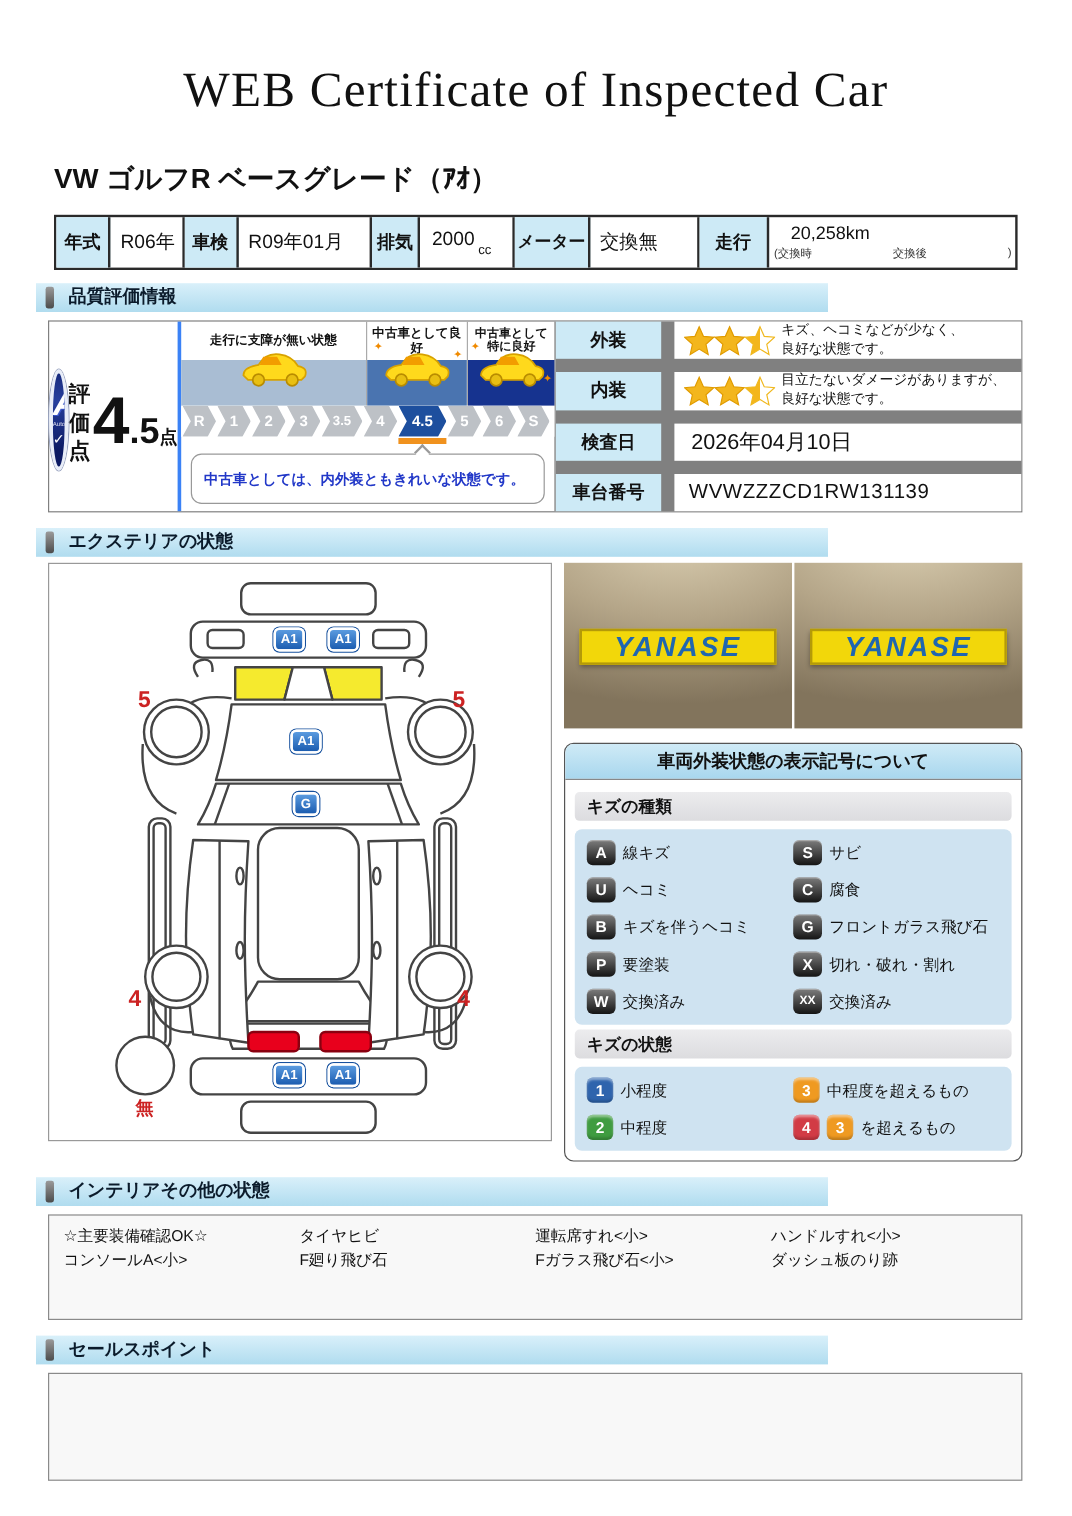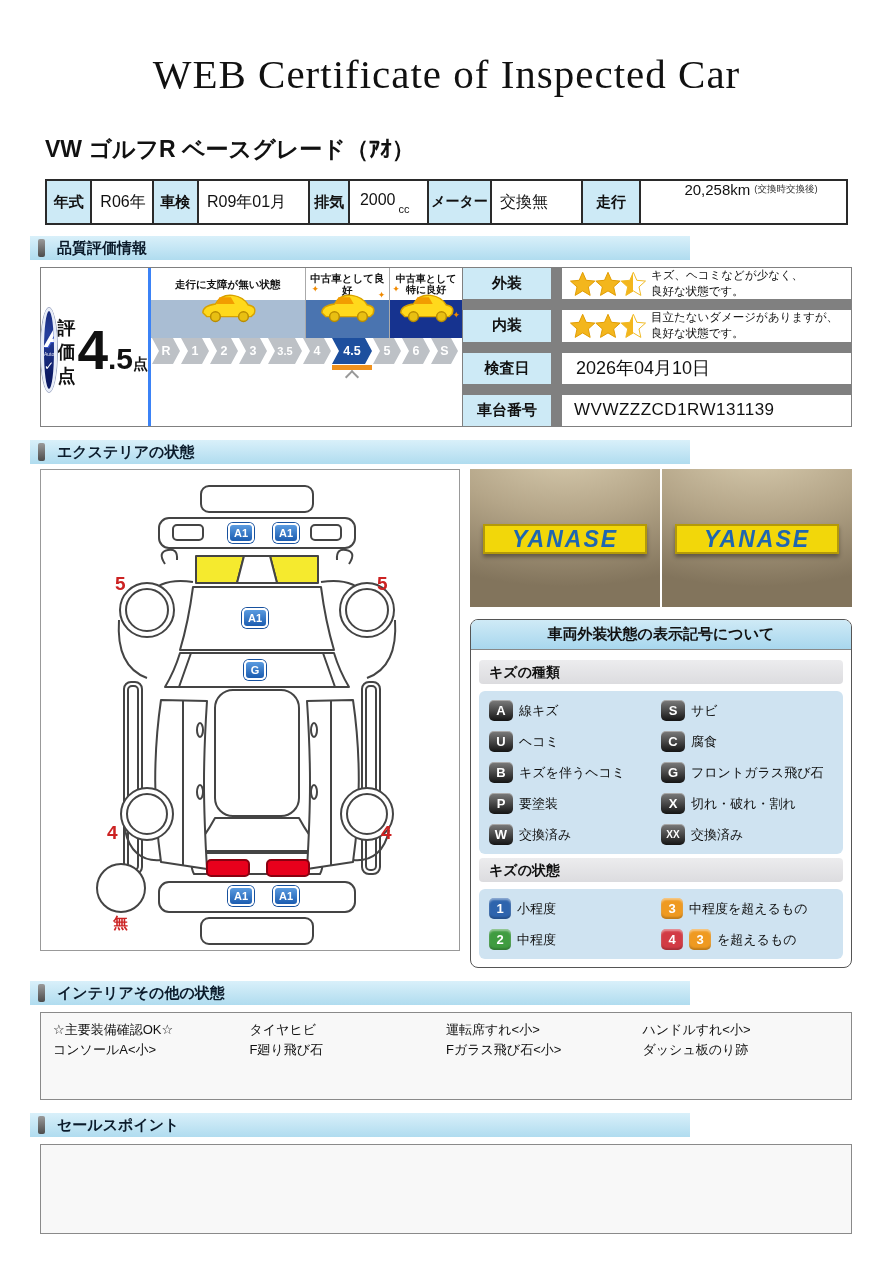--- a/index.html
+++ b/index.html
@@ -16,21 +16,21 @@
   .spec-table { display:flex; margin:14px 0 0 45px; width:803px; height:46px; border:2px solid #2a2a2a; }
   .spec-cell { border-right:2px solid #2a2a2a; display:flex; align-items:center; font-size:16px; }
   .spec-cell:last-child { border-right:none; }
   .spec-label { background:#cdeaf6; font-weight:bold; font-size:15px; justify-content:center; }
   .w-nenshiki{width:46px}.w-nenshiki-v{width:62px;padding-left:8px}
   .w-shaken{width:46px}.w-shaken-v{width:113px;padding-left:8px}
   .w-haiki{width:40px}.w-haiki-v{width:80px;padding-left:10px;align-items:flex-start;padding-top:10px}
   .w-meter{width:64px;font-size:14px}.w-meter-v{width:92px;padding-left:8px}
   .w-soukou{width:59px}.w-soukou-v{width:208px}
   .haiki-unit { font-size:11px; align-self:flex-end; margin:0 0 8px 3px; }
-  .mileage-cell { flex-direction:row; align-items:stretch; justify-content:center; }
+  .mileage-cell { flex-direction:column; align-items:stretch; justify-content:center; }
   .mileage-val { font-size:15px; padding-left:18px; }
   .mileage-note { display:flex; justify-content:space-between; font-size:9.5px; color:#333; padding:0 3px 0 4px; margin-top:2px; }
 
   
   .sec-header { position:relative; margin-left:30px; width:660px; height:24px;
     background:linear-gradient(#d9f0fa,#b0dcef); }
   .sec-accent { position:absolute; left:8px; top:3px; width:7px; height:18px; border-radius:2px;
     background:linear-gradient(180deg,#9a9a9a,#4c4c4c); }
   .sec-title { position:absolute; left:27px; top:0; line-height:24px; font-size:15px; font-weight:bold; color:#0b1b2b; }
   .mt-q{margin-top:11px}.mt-e{margin-top:13px}.mt-i{margin-top:13px}.mt-s{margin-top:13px}
@@ -234,20 +234,23 @@
         <div class="scale-item si-3">3</div>
         <div class="scale-item si-35">3.5</div>
         <div class="scale-item si-4">4</div>
         <div class="scale-item si-45">4.5</div>
         <div class="scale-item si-5">5</div>
         <div class="scale-item si-6">6</div>
         <div class="scale-item si-s">S</div>
       </div>
       <div class="scale-bar"></div>
       <div class="scale-caret"></div>
+      <div class="comment-bubble">
+        <div class="comment-text">中古車としては、内外装ともきれいな状態です。</div>
+      </div>
     </div>
 
     <div class="q-right">
       <div class="q-cell q-rlabel">外装</div>
       <div class="q-cell star-cell">
         <svg width="76" height="26" viewBox="0 0 78 26">
           <defs>
               <linearGradient id="halfg1">
                 <stop offset="50%" stop-color="#f3b61d"></stop>
                 <stop offset="50%" stop-color="#ffffff"></stop>

